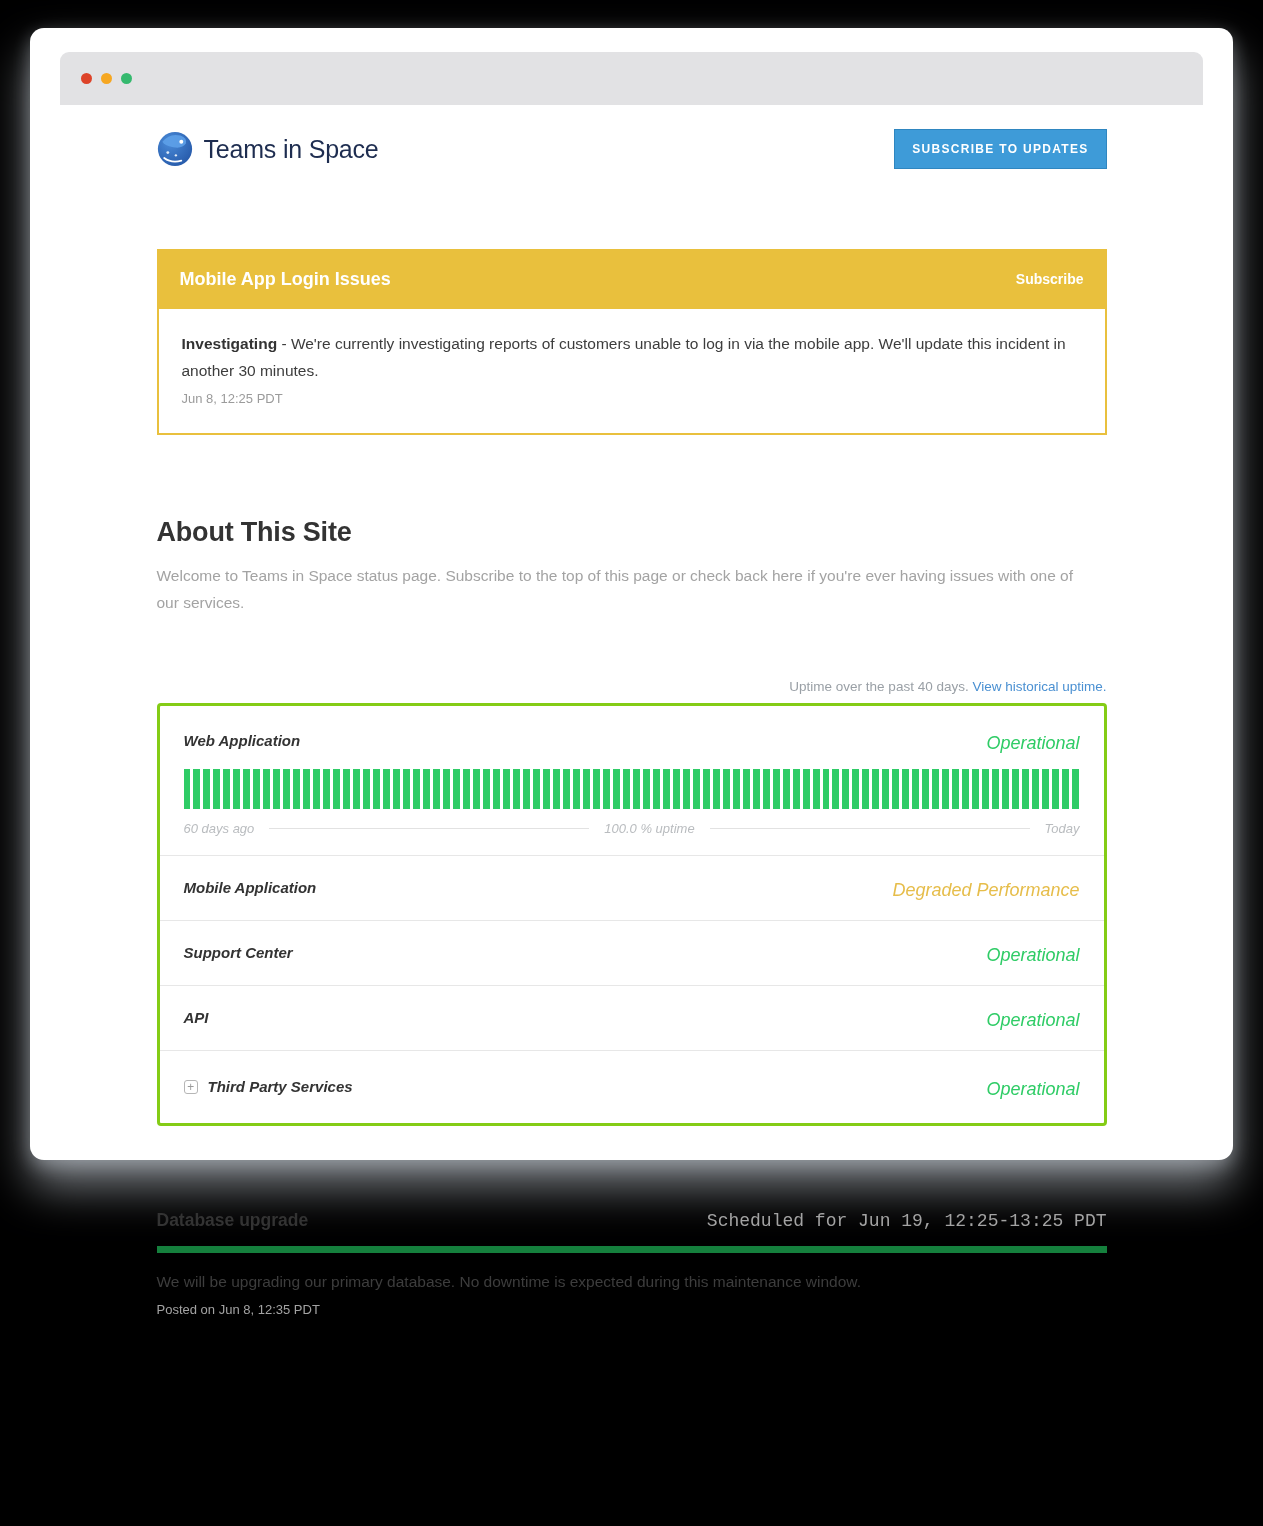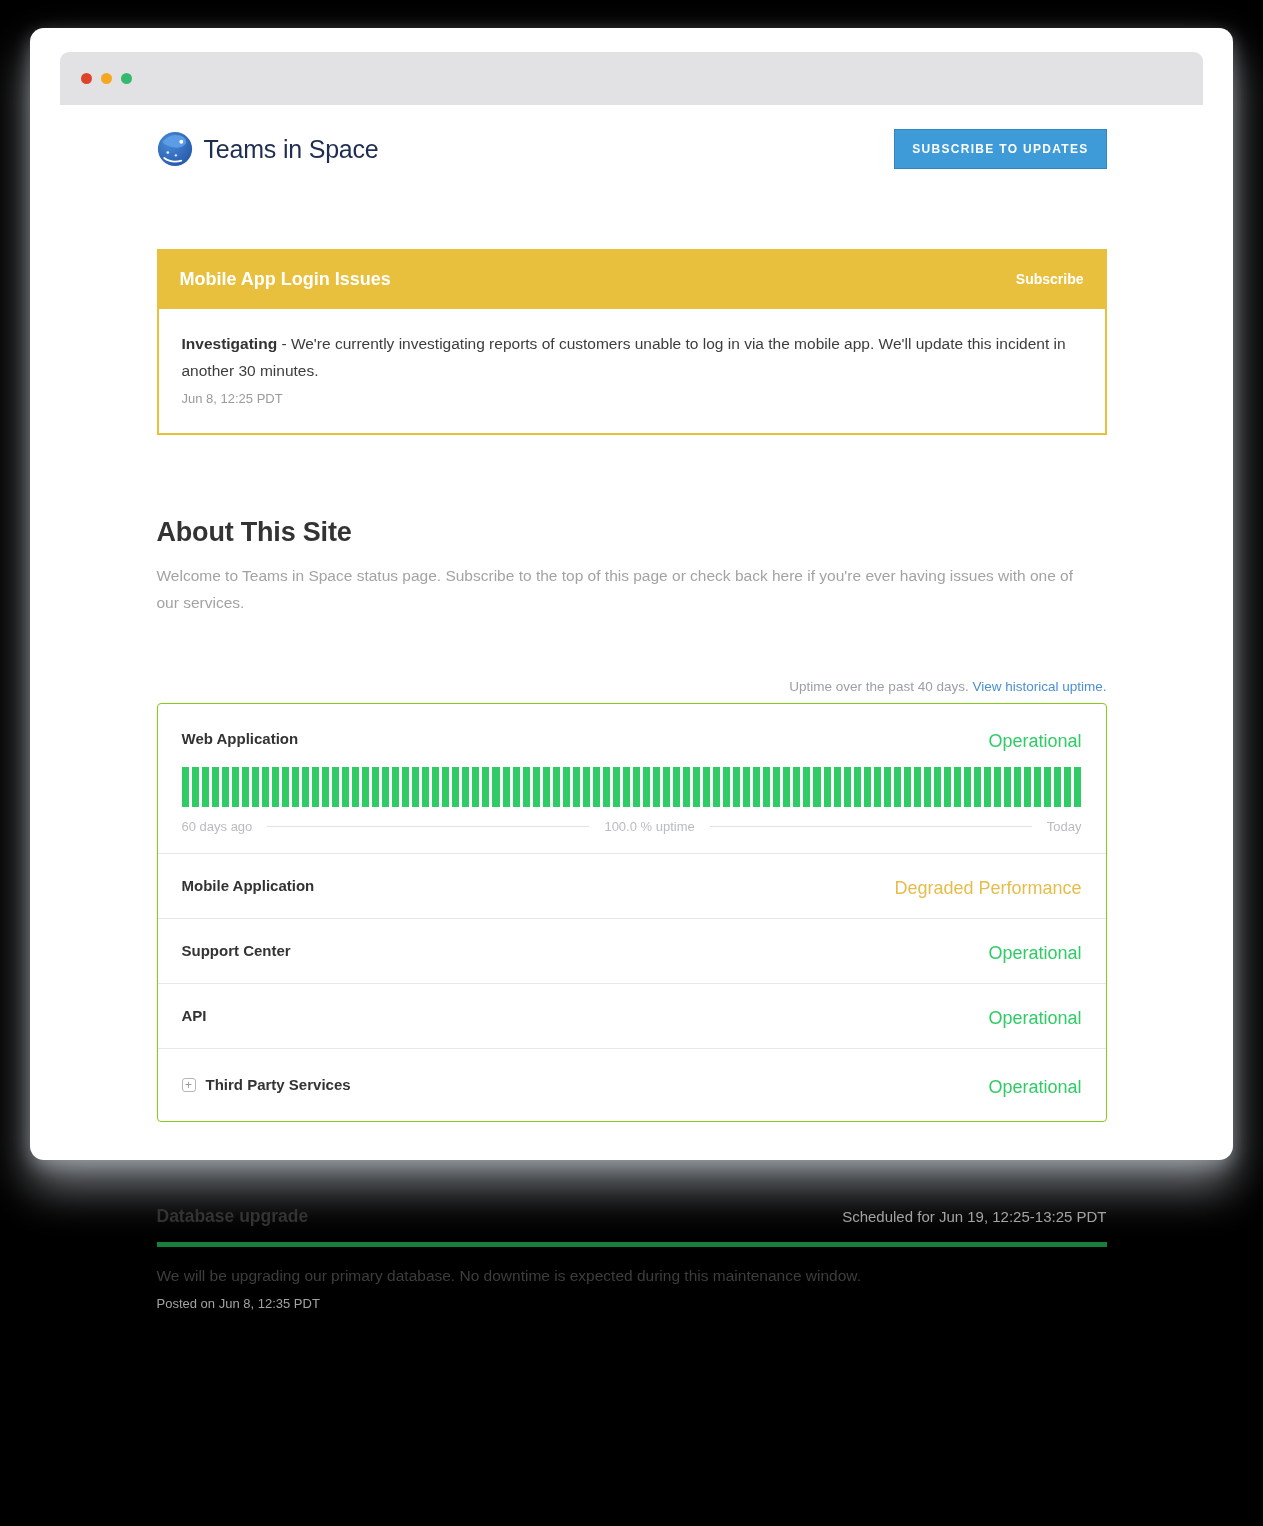--- a/index.html
+++ b/index.html
@@ -101,23 +101,24 @@
     margin-top: 62px;
     text-align: right;
     font-size: 13.5px;
     color: #9aa0a6;
     padding-bottom: 9px;
   }
   .uptime-link { color: var(--link-blue); text-decoration: none; cursor: pointer; }
 
   
   .components {
-    border: 1px solid #84cc16;
+    border: 3px solid #84cc16;
     border-radius: 4px;
     background: #fff;
+    font-style: italic;
   }
   .component-row { border-top: 1px solid #e7e7e7; }
   .component-row:first-child { border-top: none; }
   .row-line {
     display: flex;
     justify-content: space-between;
     align-items: center;
     padding: 0 24px;
   }
   .row-simple { height: 65px; }
@@ -162,25 +163,25 @@
     flex: 0 0 auto;
   }
 
   
   .maintenance { margin-top: 84px; }
   .maintenance-event {
     margin-top: 44px;
     display: flex;
     justify-content: space-between;
     align-items: baseline;
-    border-bottom: 5px solid #15803d;
+    border-bottom: 7px solid #15803d;
     padding-bottom: 15px;
   }
   .event-title { font-size: 17.5px; font-weight: bold; color: #333; }
-  .event-schedule { font-size: 15px; color: #a3a3a3; }
+  .event-schedule { font-size: 18px; color: #a3a3a3; font-family: Liberation Mono, monospace; }
   .maintenance-body { margin-top: 17px; font-size: 15.5px; color: #3d3d3d; line-height: 1.6; }
   .maintenance-posted { margin-top: 8px; font-size: 13px; color: #a3a3a3; }
 </style>
 </head>
 <body>
 
 <div class="window">
   <div class="titlebar">
     <div class="dot red"></div>
     <div class="dot amber"></div>

